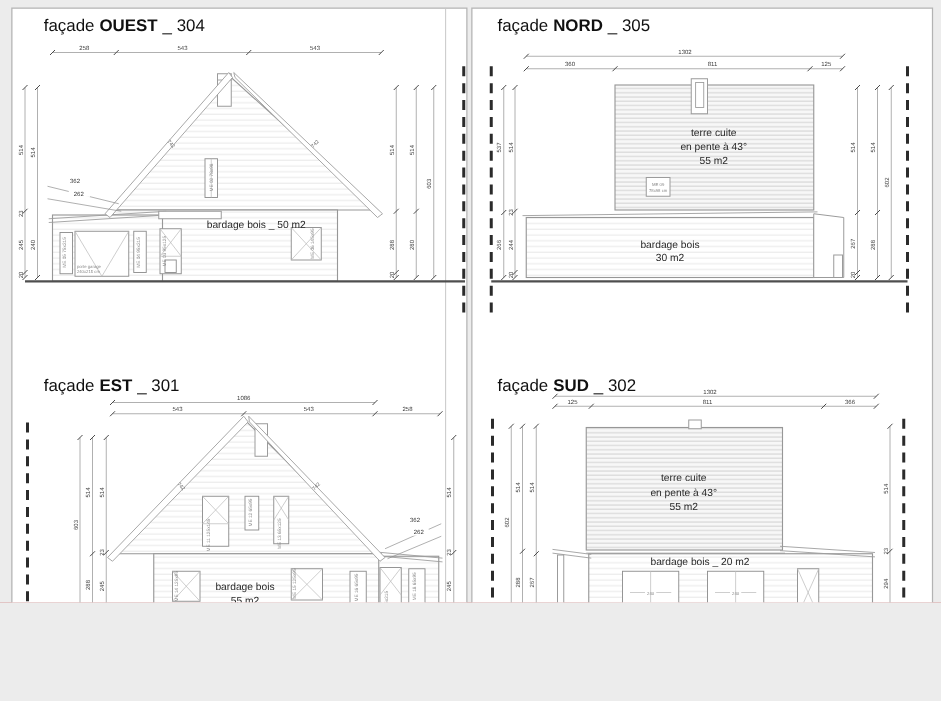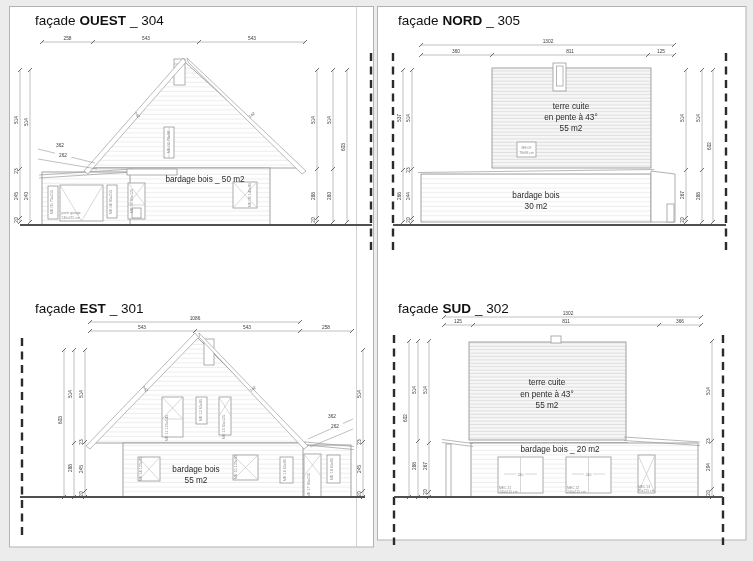--- a/index.html
+++ b/index.html
@@ -1,16 +1,16 @@
 <!DOCTYPE html>
 <html><head>
 <meta charset="utf-8">
 <style>
   html,body{margin:0;padding:0;background:#ececec;}
-  #canvas{position:relative;width:753px;height:561px;background:#b91c1c;overflow:hidden;}
+  #canvas{position:relative;width:753px;height:482px;background:#b91c1c;overflow:hidden;}
   svg text{font-family:"Liberation Sans",sans-serif;}
   .title{font-size:13.5px;fill:#101010;}
   .title .b{font-weight:700;}
   .dim line{stroke:#8c8c8c;stroke-width:.55;}
   .dim text{font-size:4.8px;fill:#3c3c3c;text-anchor:middle;}
   .bound{stroke:#2b2b2b;stroke-width:2.4;stroke-dasharray:8 5.5;fill:none;}
   .ground{stroke:#4f4f4f;stroke-width:1.8;}
   .wall{fill:url(#pWood);stroke:#979797;stroke-width:.9;}
   .tile{fill:url(#pTile);stroke:#979797;stroke-width:.9;}
   .roofband{fill:#ffffff;stroke:#9b9b9b;stroke-width:.7;}

